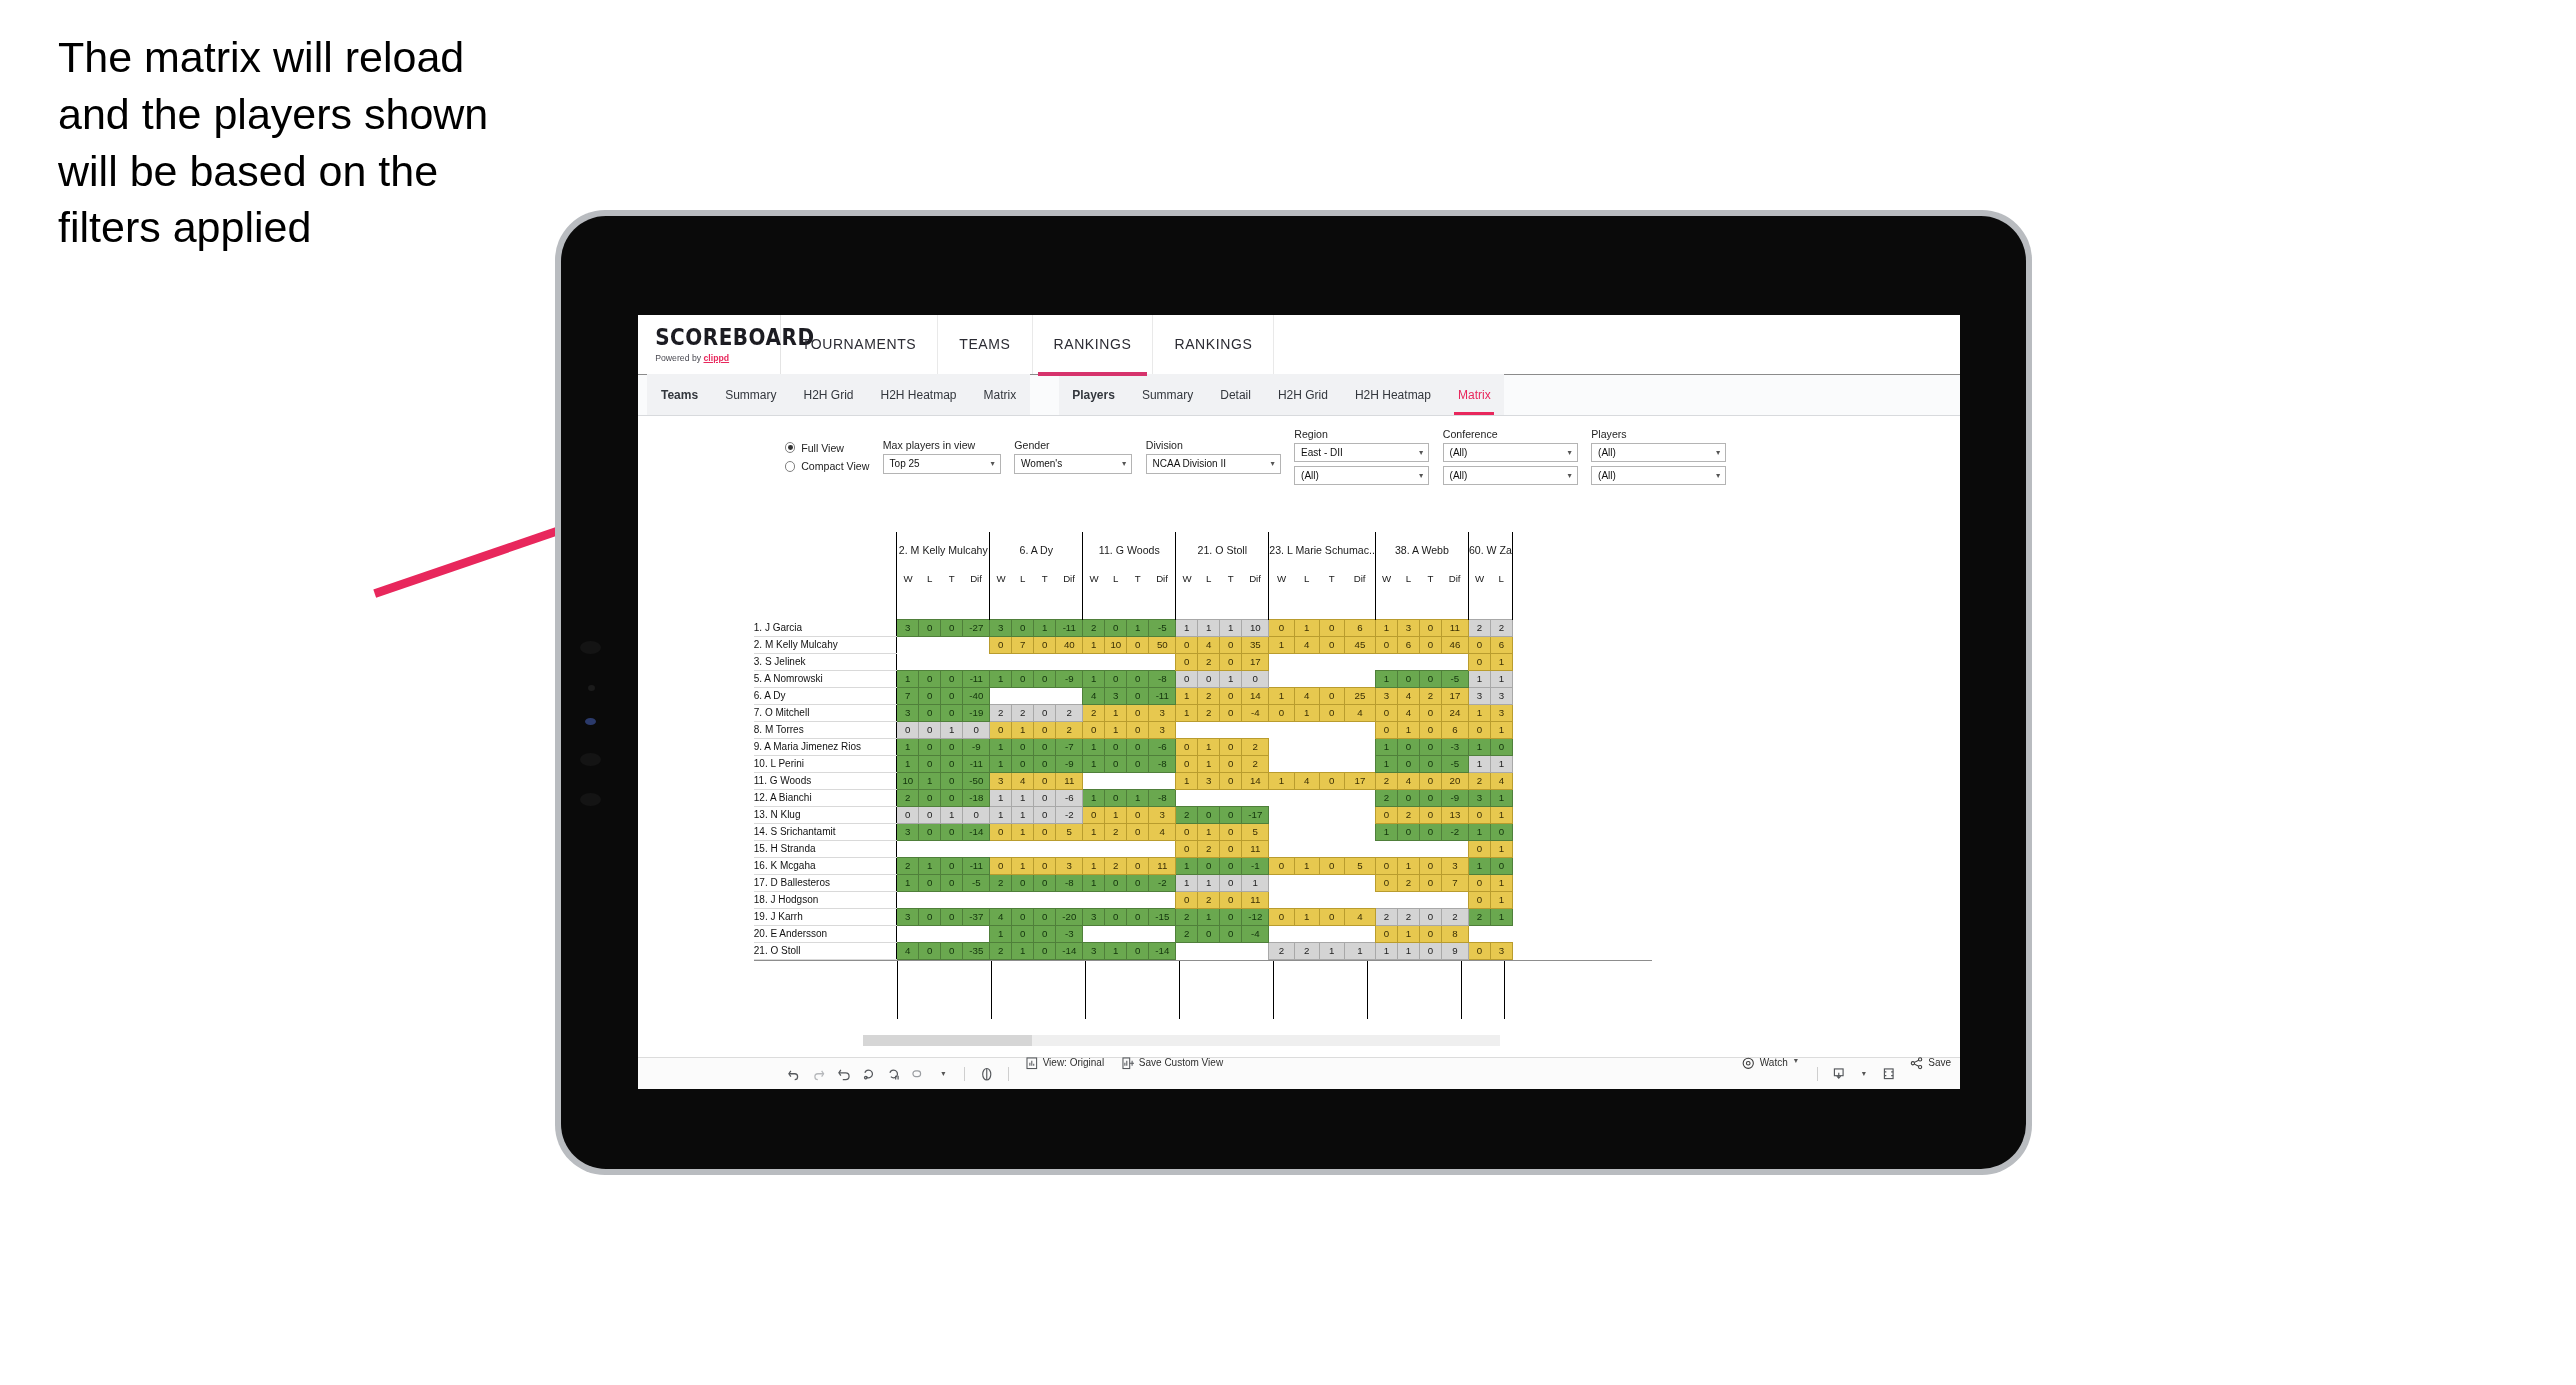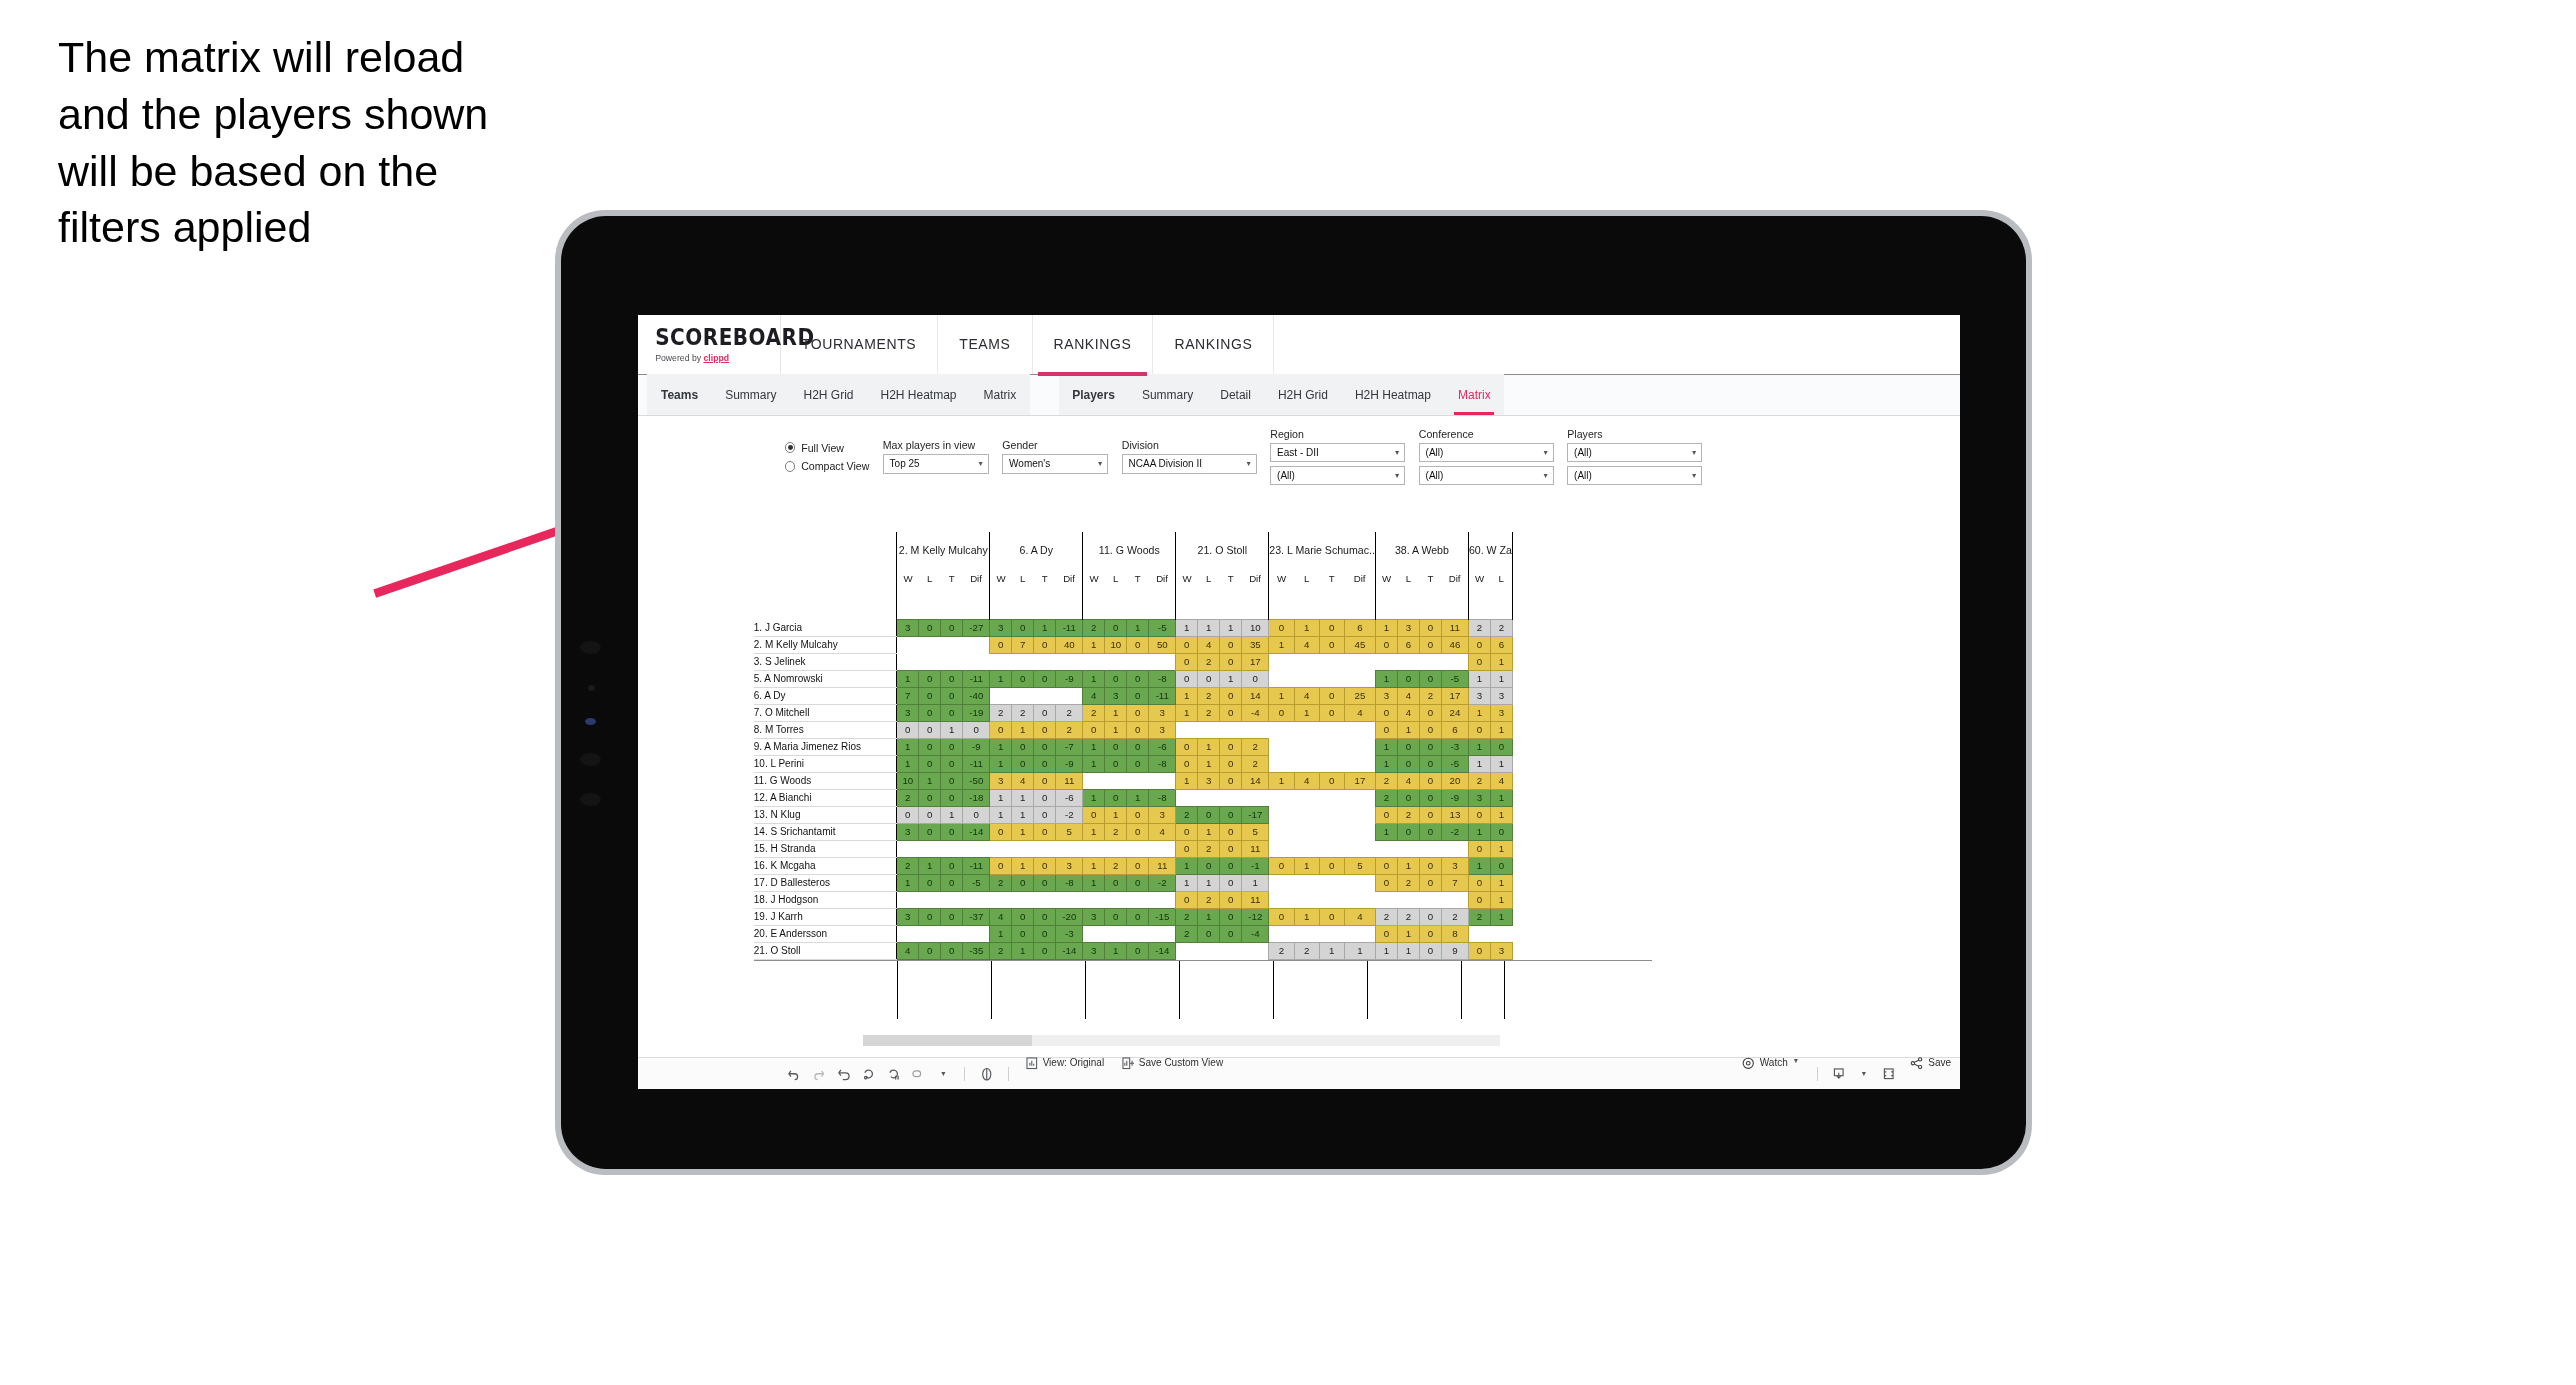--- a/index.html
+++ b/index.html
@@ -116,21 +116,21 @@
   .radio-dot {
     width: 10.6px; height: 10.6px; border: 1px solid #808080; border-radius: 50%;
     background: #fff; display: inline-block; position: relative;
   }
   .radio-dot.on::after {
     content: ""; position: absolute; inset: 1.9px; border-radius: 50%; background: #333;
   }
   .fil { display: flex; flex-direction: column; gap: 2.9px; }
   .fil-label { font-size: 10.6px; color: #1f1f1f; }
   .sel {
-    width: 106px; height: 19.3px; border: 1px solid #b4b4b4; background: #fff;
+    width: 118px; height: 19.3px; border: 1px solid #b4b4b4; background: #fff;
     display: flex; align-items: center; justify-content: space-between;
     padding: 0 3.9px 0 5.8px; font-size: 10px; color: #111; cursor: pointer;
   }
   .sel .cv { font-size: 6.8px; color: #555; }
   .sel.w140 { width: 135px; }
   .fil-stack { display: flex; flex-direction: column; gap: 3.9px; }
 
   
   #matrix-wrap {
     position: absolute; left: 116px; top: 116px;

